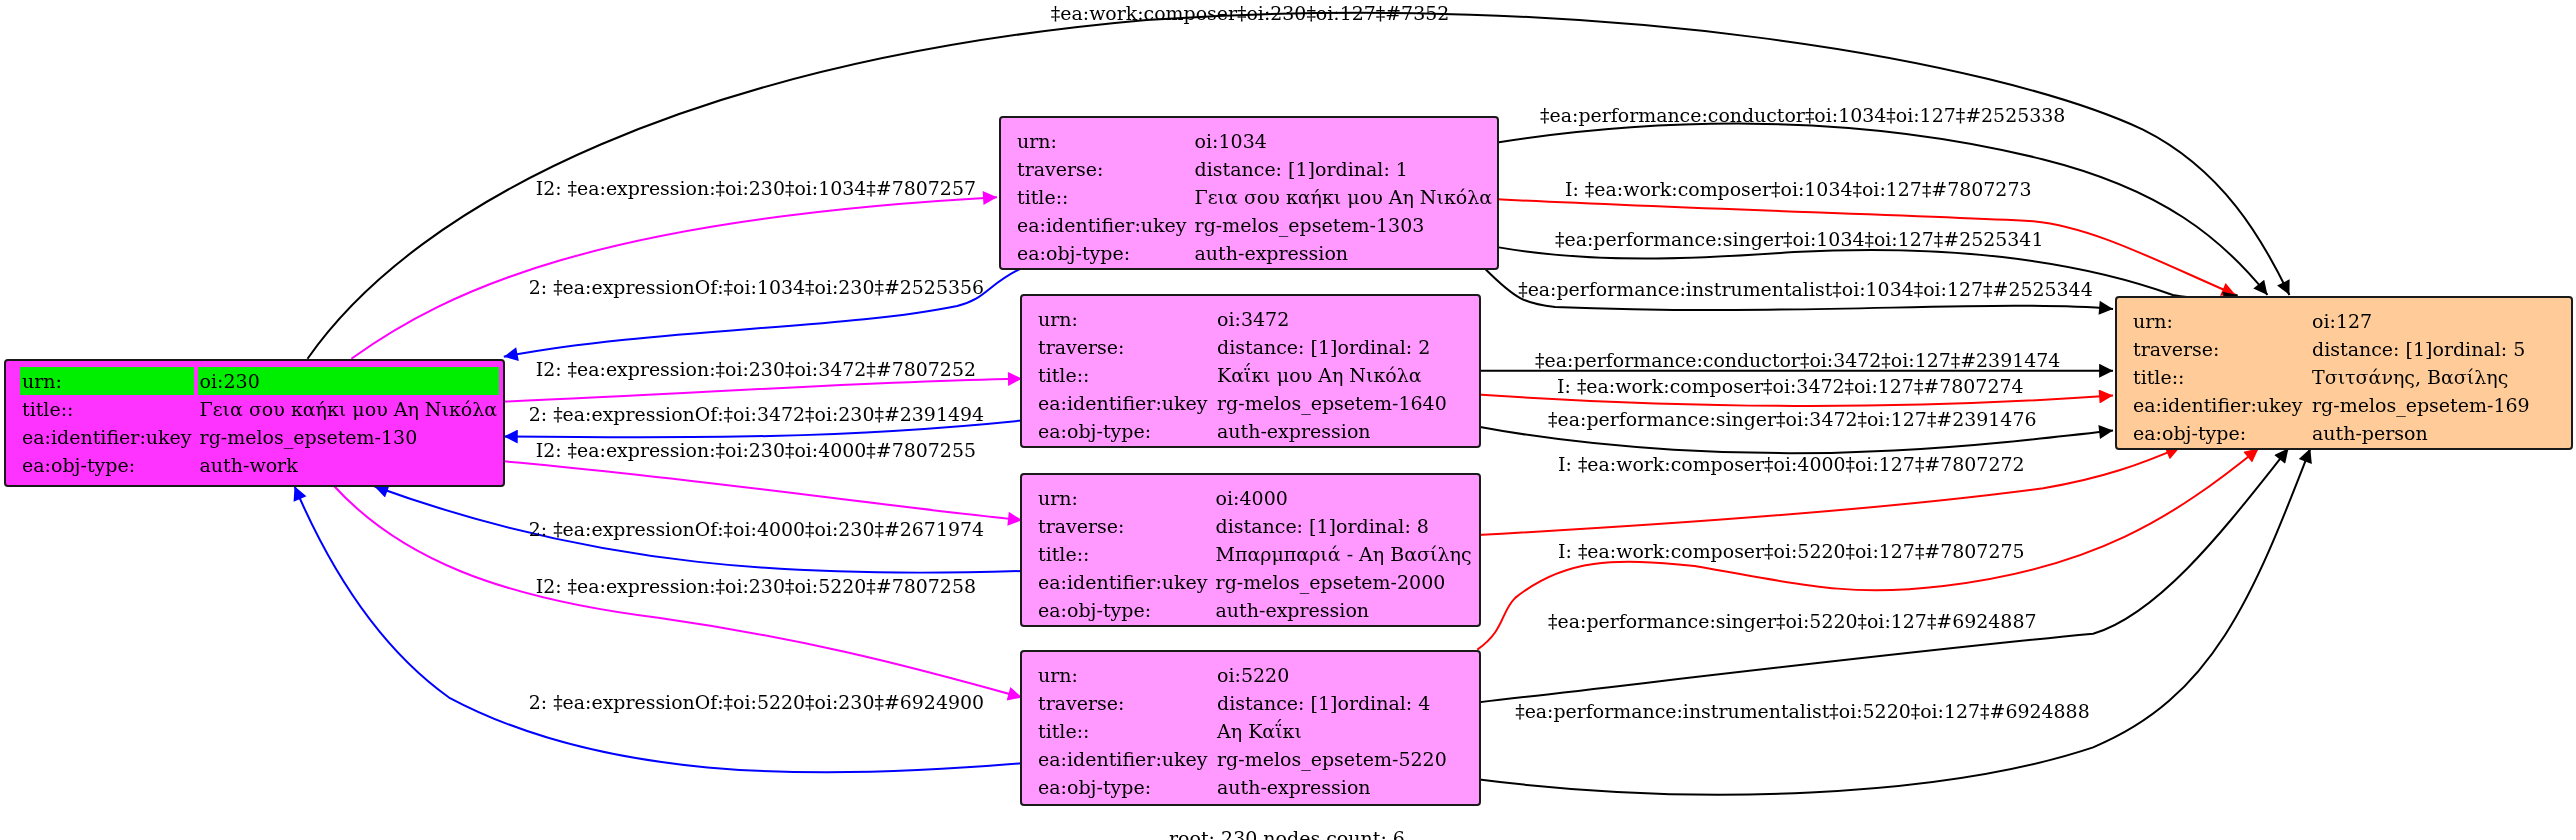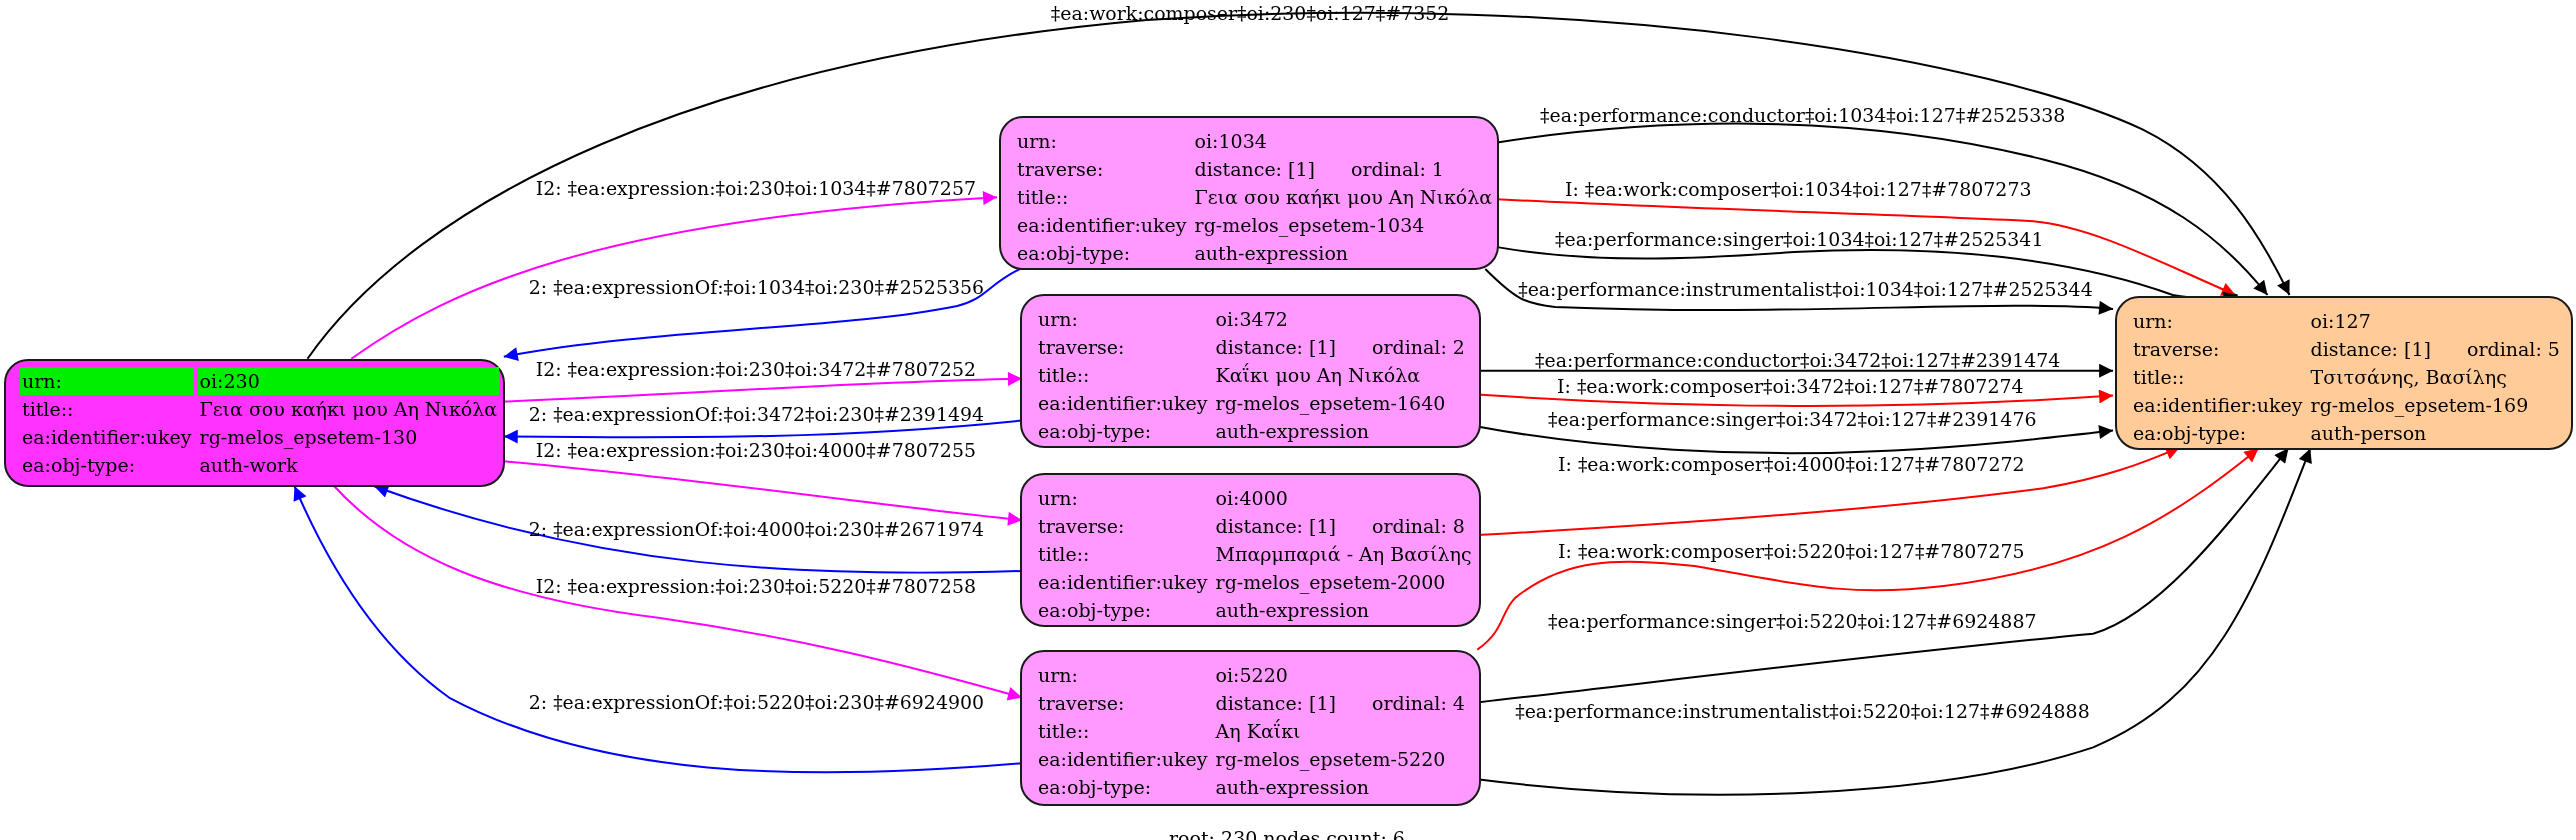--- a/index.html
+++ b/index.html
@@ -1,26 +1,26 @@
 <!DOCTYPE html>
 <html><head>
 <meta charset="utf-8">
 <style>
   html, body { margin: 0; padding: 0; background: #ffffff; }
   body { width: 2576px; height: 840px; position: relative; overflow: hidden;
          font-family: "DejaVu Serif", "Liberation Serif", serif; color: #000; }
   #graph { position: absolute; left: 0; top: 0; width: 2576px; height: 840px; }
   .edge-label { font-family: "DejaVu Serif", "Liberation Serif", serif; font-size: 19px; fill: #000; }
-  .node { position: absolute; border: 2px solid #1a1a1a; border-radius: 24px; box-sizing: border-box;
+  .node { position: absolute; border: 2px solid #1a1a1a; border-radius: 4px; box-sizing: border-box;
           padding: 9px 14px 8px 14px; font-size: 19px; line-height: 28px; }
   .node table { border-collapse: separate; border-spacing: 4px 0; margin-left: -4px; }
   .node td { padding: 0 2px; white-space: nowrap; vertical-align: middle; height: 28px; }
   .node td.k { width: 171px; }
   .node .hl td { background: #00ee00; }
-  .ord { display: inline-block; margin-left: 36px; }
+  .ord { display: inline-block; }
   .root { background: #ff33ff; }
   .expr { background: #ff99ff; }
   .person { background: #ffcc99; }
   #footer { position: absolute; left: 1169px; top: 827px; font-size: 19px; }
 </style>
 </head>
 <body>
 
 <svg id="graph" xmlns="http://www.w3.org/2000/svg" width="2576" height="840" viewBox="0 0 2584 843">
   <defs>
@@ -125,21 +125,21 @@
     <tr>
           <td class="k">traverse:</td>
           <td><span>distance: [1]</span><span class="ord">ordinal: 1</span></td>
         </tr>
     <tr>
           <td class="k">title::</td>
           <td>Γεια σου καήκι μου Αη Νικόλα</td>
         </tr>
     <tr>
           <td class="k">ea:identifier:ukey</td>
-          <td>rg-melos_epsetem-1034</td>
+          <td>rg-melos_epsetem-1303</td>
         </tr>
     <tr>
           <td class="k">ea:obj-type:</td>
           <td>auth-expression</td>
         </tr>
   </tbody>
     </table>
 </div>
 
 <div class="node expr" style="left:1020px; top:294px; width:461px; height:154px;">

